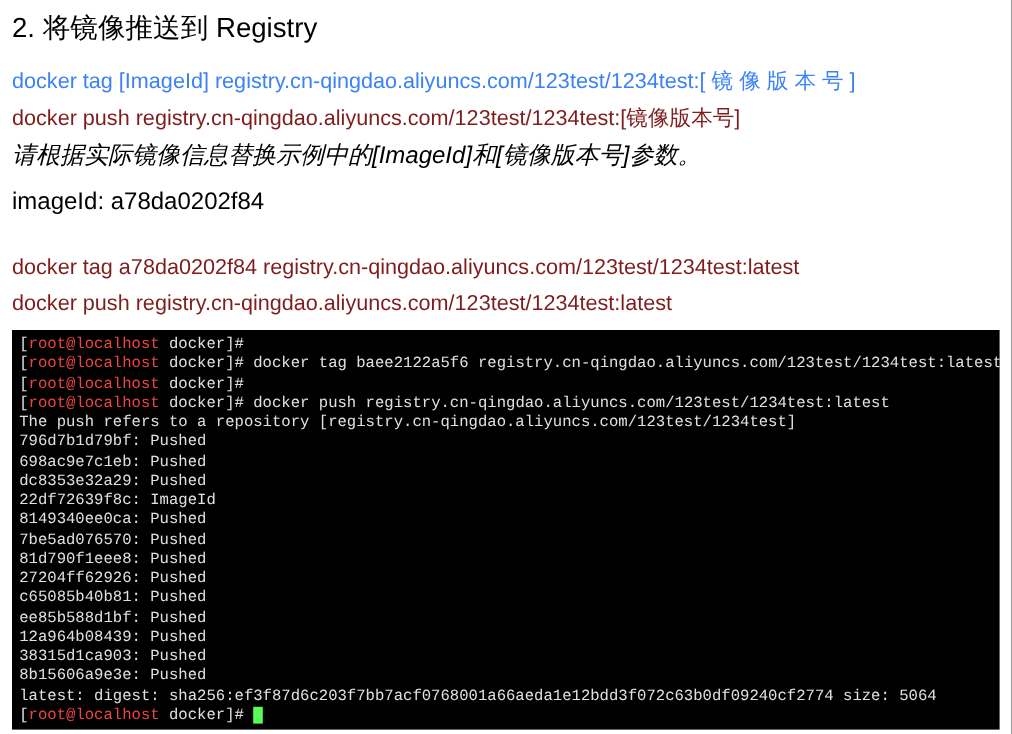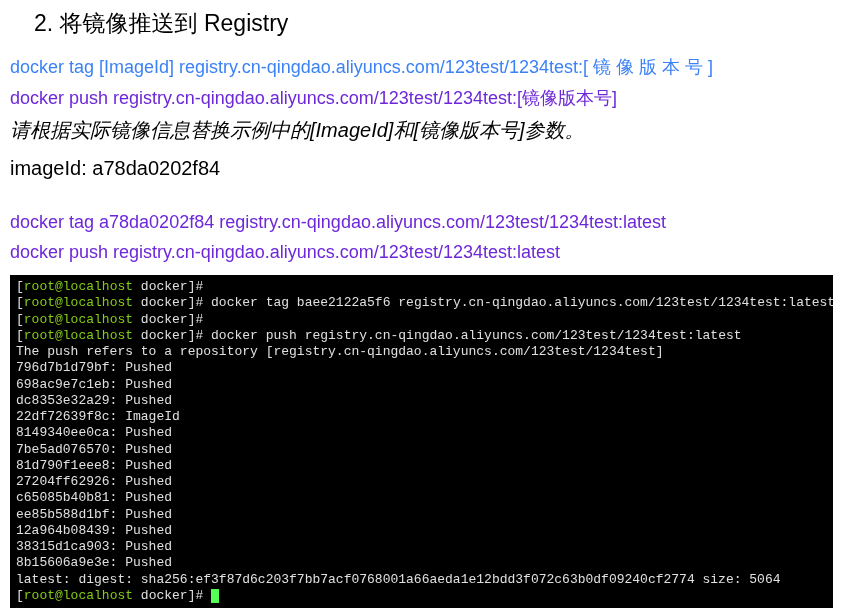--- a/index.html
+++ b/index.html
@@ -10,24 +10,23 @@
     body {
       font-family: "Microsoft YaHei", Arial, sans-serif;
       width: 843px;
       background: #fff;
       padding: 8px 10px;
     }
     .heading {
       font-size: 23px;
       color: #000;
       margin-bottom: 14px;
-      margin-left: 24px;
     }
     .cmd-blue {
-      color: #6d28d9;
+      color: #7f1d1d;
       font-size: 18px;
       line-height: 1.6;
       margin-bottom: 2px;
     }
     .cmd-blue-spaced {
       color: #3b82f6;
       font-size: 18px;
       line-height: 1.6;
       letter-spacing: 0px;
     }
@@ -48,21 +47,21 @@
       color: #ccc;
       font-family: "Consolas", "Courier New", monospace;
       font-size: 13px;
       padding: 4px 6px;
       line-height: 1.25;
       white-space: pre;
       overflow: hidden;
       margin-top: 8px;
     }
     .term-red {
-      color: #84cc16;
+      color: #ef4444;
     }
     .term-white {
       color: #e0e0e0;
     }
     .cursor {
       display: inline-block;
       width: 8px;
       height: 14px;
       background: #55ff55;
       vertical-align: middle;

